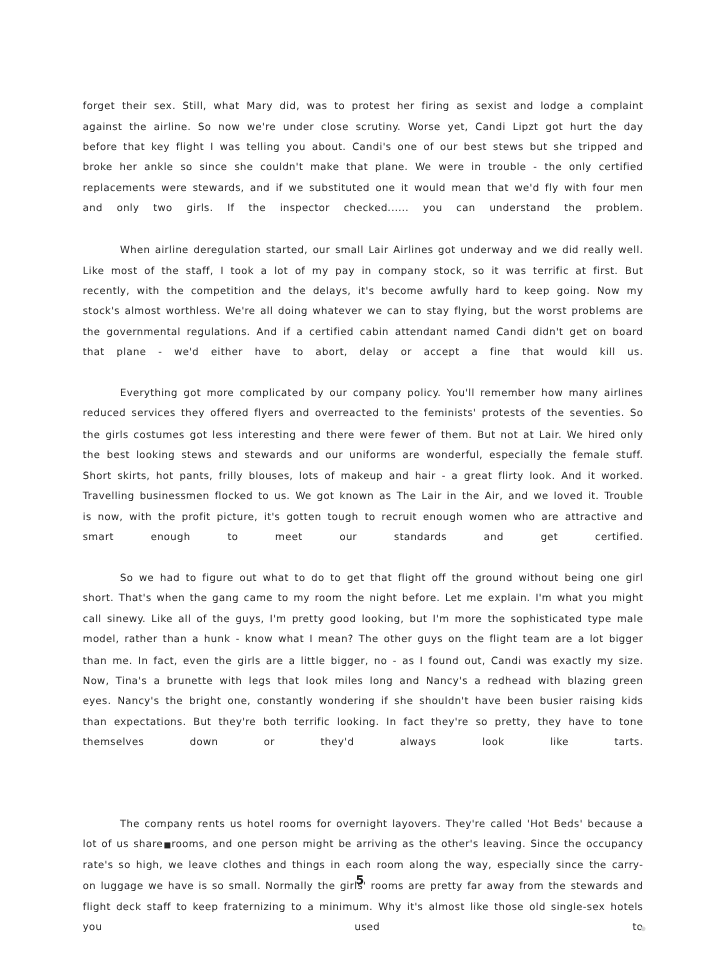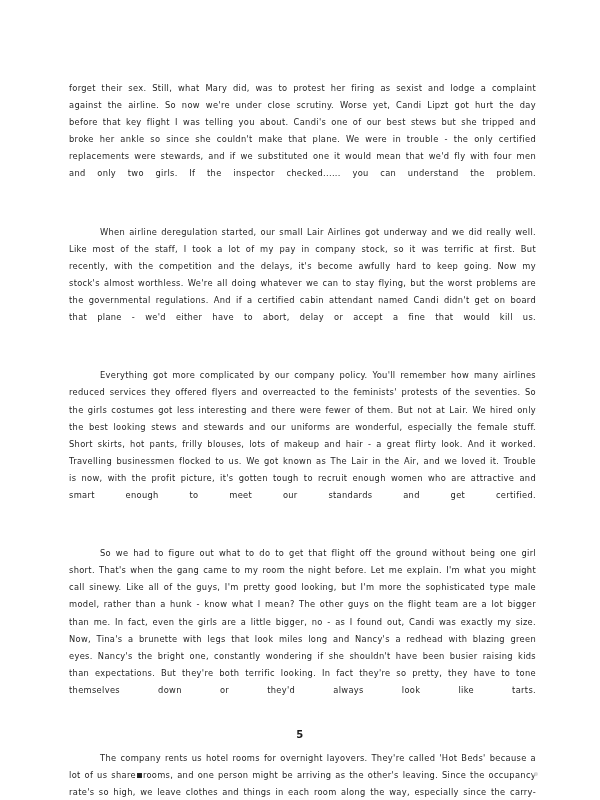--- a/index.html
+++ b/index.html
@@ -45,21 +45,21 @@
     word-spacing: 0.9px;
     text-indent: 31px;
     -webkit-font-smoothing: none;
   }
 
   .para.cont {
     text-indent: 0;
   }
 
   .para + .para {
-    margin-top: 24px;
+    margin-top: 0;
   }
 
   .para.gap-big {
     margin-top: 34.2px;
   }
 
   
   .para:after {
     content: "";
     display: inline-block;

